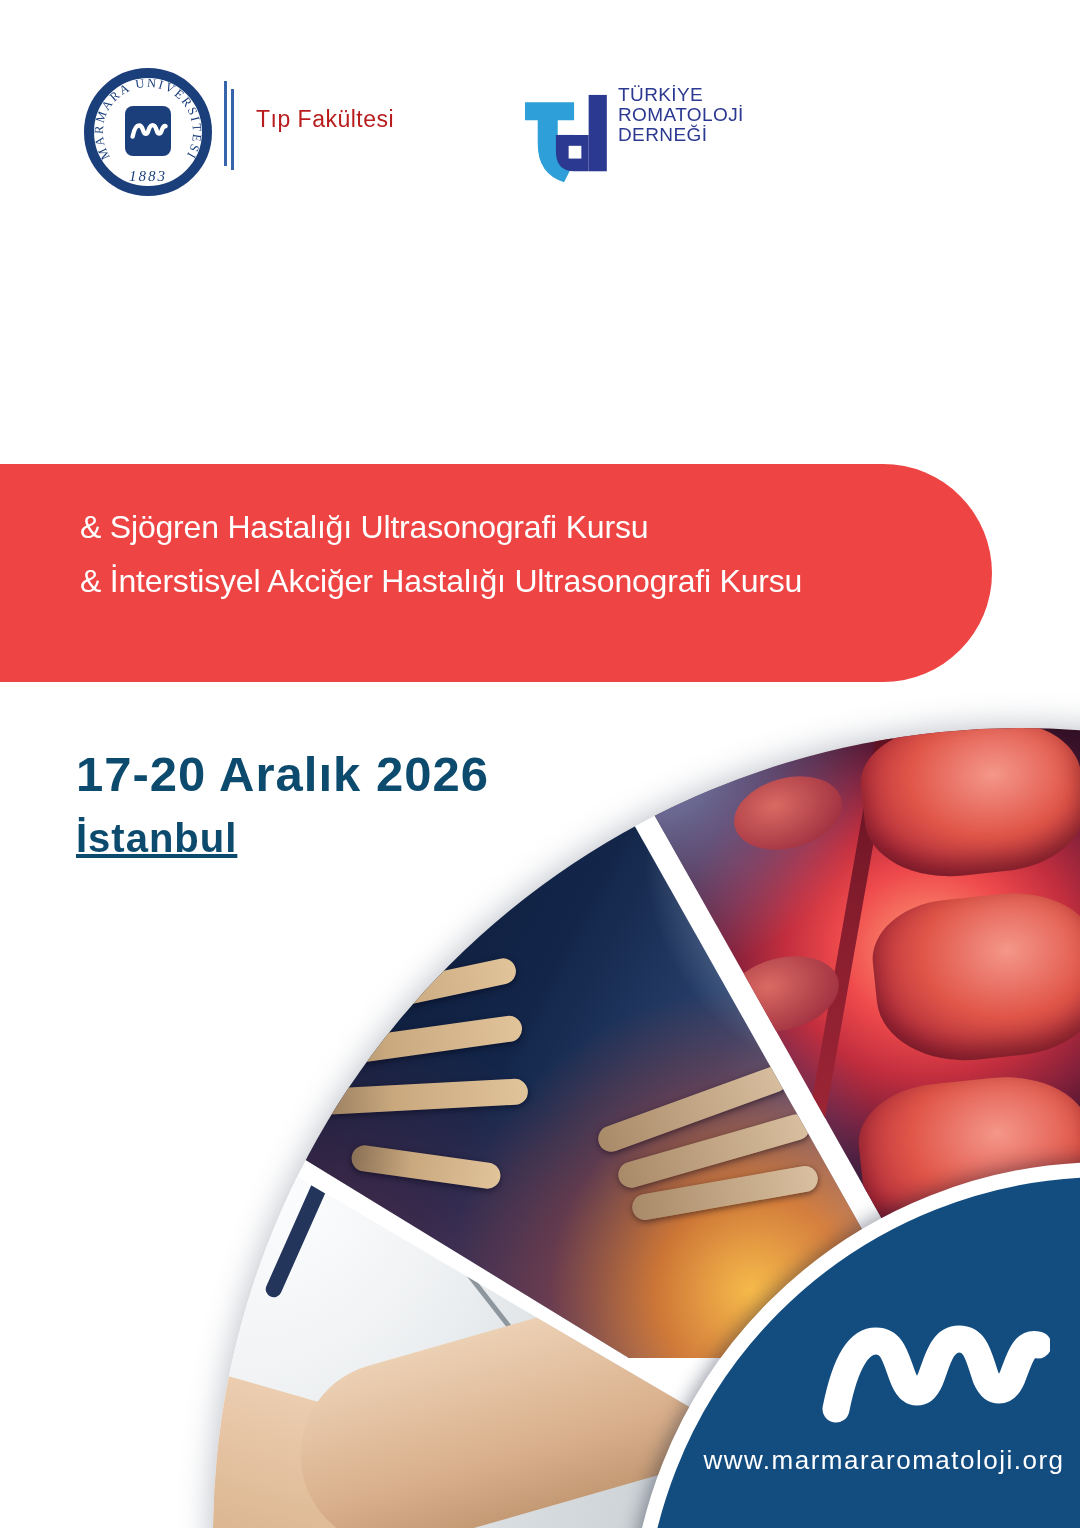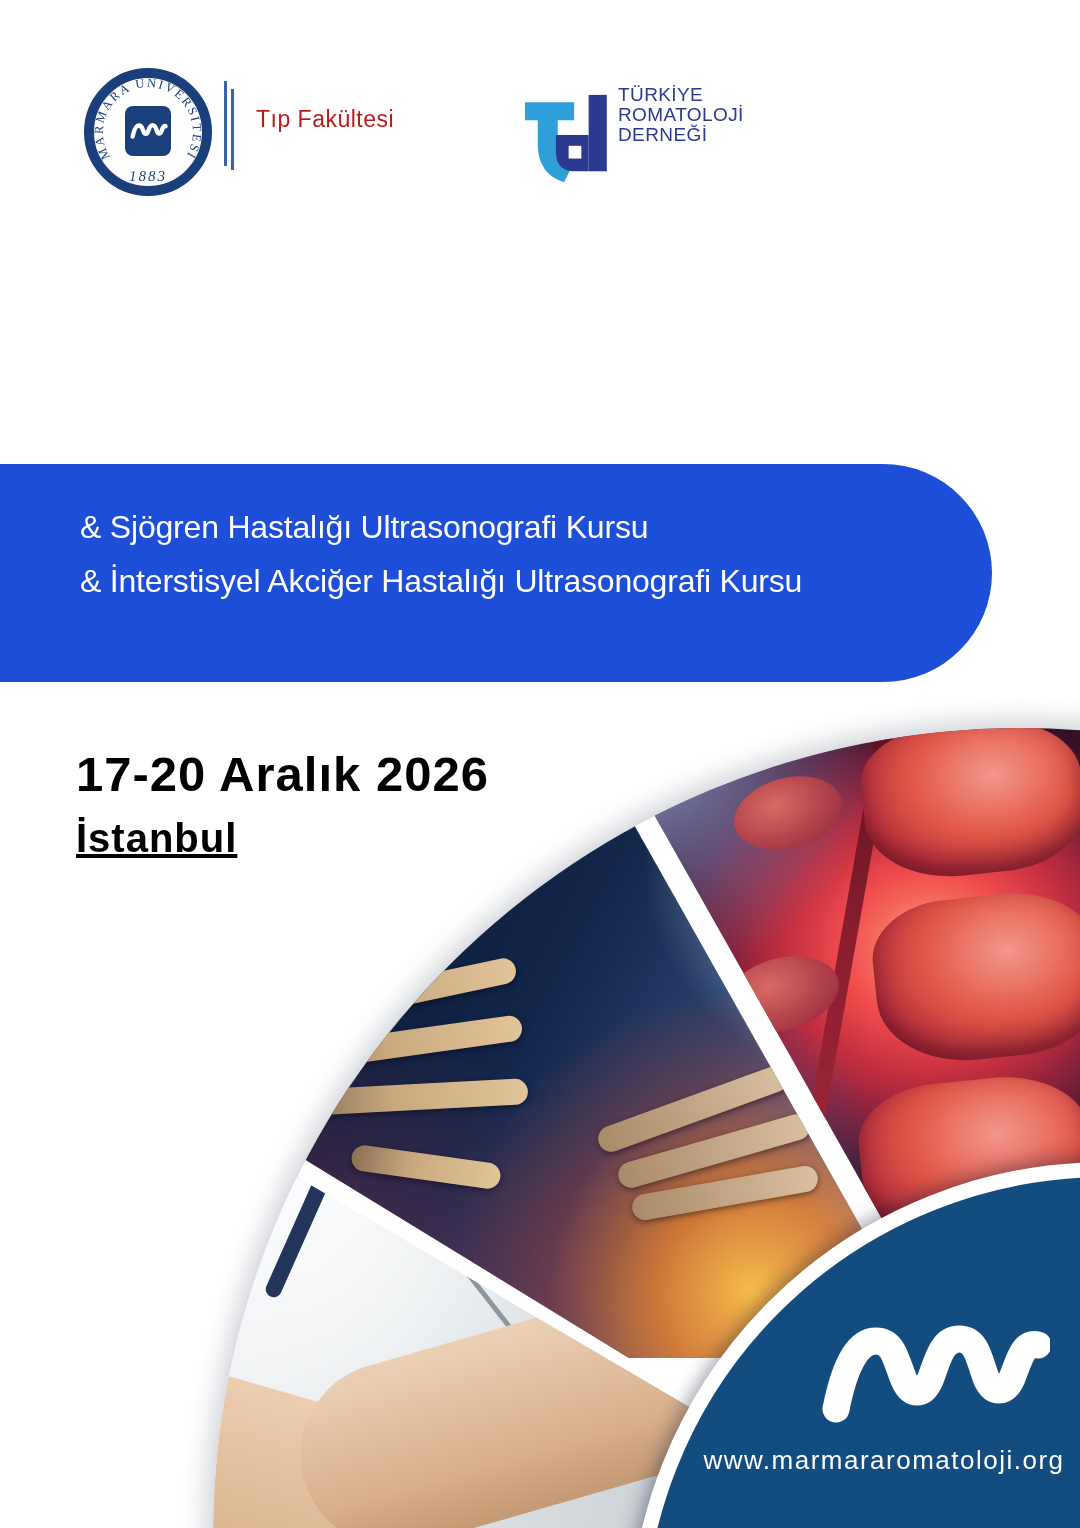--- a/index.html
+++ b/index.html
@@ -14,28 +14,28 @@
   .faculty{position:absolute;left:256px;top:106px;font-size:23px;color:#b91c1c;letter-spacing:.5px;}
   .trd-mark{position:absolute;left:517px;top:84px;width:96px;height:100px;}
   .trd-text{position:absolute;left:618px;top:85px;color:#2b3990;font-weight:400;
             font-size:19px;line-height:20px;letter-spacing:.4px;}
 
   
   .title{position:absolute;left:86px;top:228px;color:#17497d;font-weight:700;
          font-size:63px;line-height:98px;letter-spacing:2px;white-space:nowrap;}
 
   
-  .banner{position:absolute;left:0;top:464px;width:992px;height:218px;background:#1d4ed8;
+  .banner{position:absolute;left:0;top:464px;width:992px;height:218px;background:#ef4444;
           border-radius:0 109px 109px 0;box-sizing:border-box;padding:36px 0 0 80px;}
   .banner li{list-style:none;margin:0;padding:0;color:#fff;font-size:32px;line-height:54px;
              letter-spacing:-0.2px;white-space:nowrap;}
   .banner ul{margin:0;padding:0;}
 
   
-  .date-block{position:absolute;left:76px;top:746px;color:#000000;}
+  .date-block{position:absolute;left:76px;top:746px;color:#0c4a6e;}
   .date-line{font-size:49px;font-weight:700;letter-spacing:1px;}
   .city-line{font-size:40px;font-weight:700;margin-top:14px;letter-spacing:1px;text-decoration:underline;}
 
   
   .fan{position:absolute;left:213px;top:728px;width:1616px;height:1616px;border-radius:50%;
        overflow:hidden;background:#fff;box-shadow:0 0 30px 3px rgba(115,125,140,.45);}
   .wedge{position:absolute;inset:0;}
   .wedge-spine{clip-path:polygon(903px 906px,412px 35px,500px -220px,1520px -220px,1520px 1020px);}
   .wedge-hand {clip-path:polygon(883px 916px,367px 1px,100px 150px,-7px 371px);}
   .wedge-us   {clip-path:polygon(887px 920px,-105px 338px,-320px 500px,-320px 1900px,1020px 1900px);}

